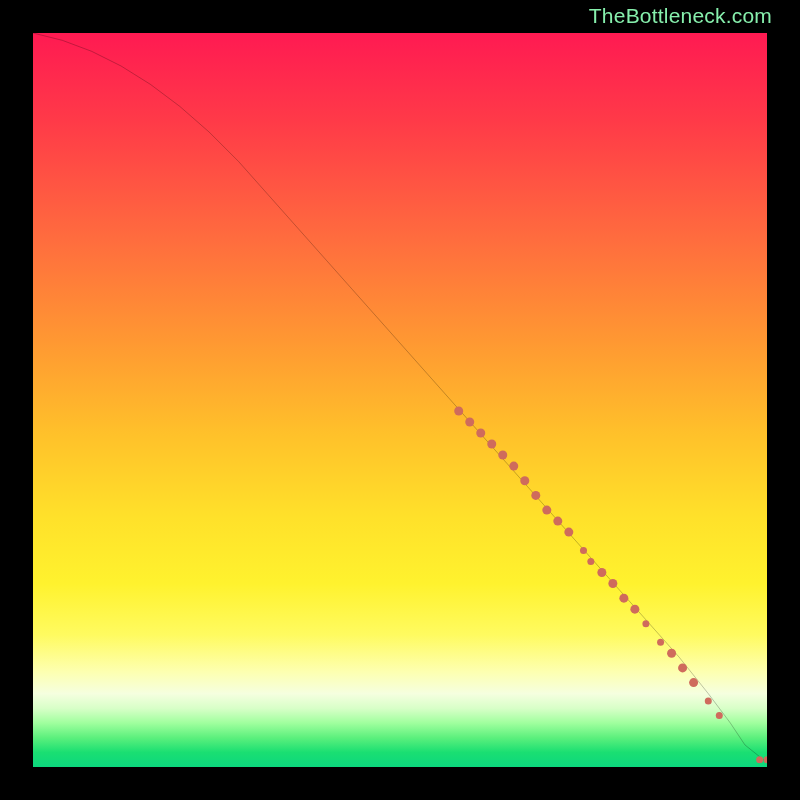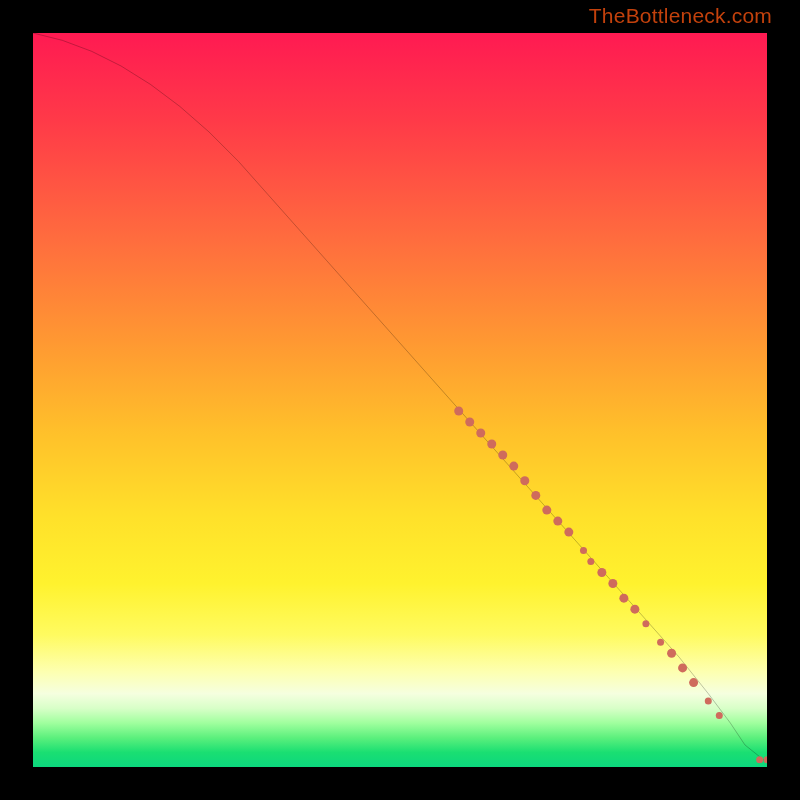--- a/index.html
+++ b/index.html
@@ -46,21 +46,21 @@
     left: 33px;
     top: 33px;
     width: 734px;
     height: 734px;
     pointer-events: none;
   }
   .watermark {
     position: absolute;
     top: 4px;
     right: 28px;
-    color: #c2410c;
+    color: #86efac;
     font-size: 21px;
     font-weight: 500;
     letter-spacing: 0.2px;
   }
 </style>
 </head>
 <body>
 
 <div class="stage">
 

